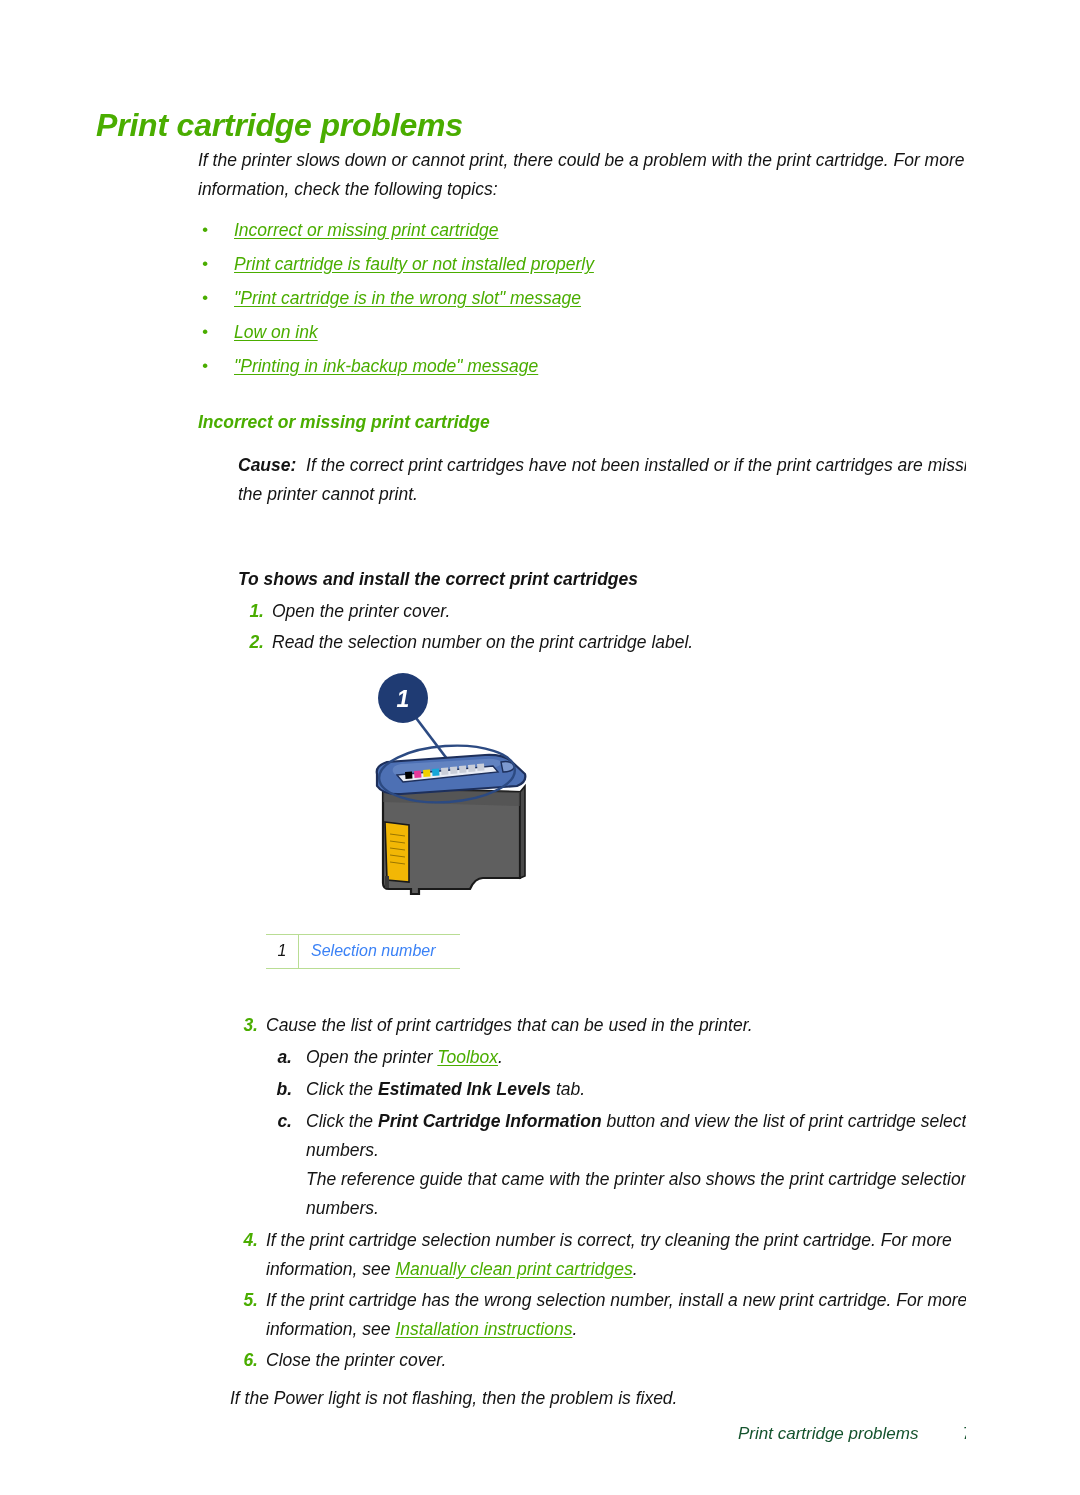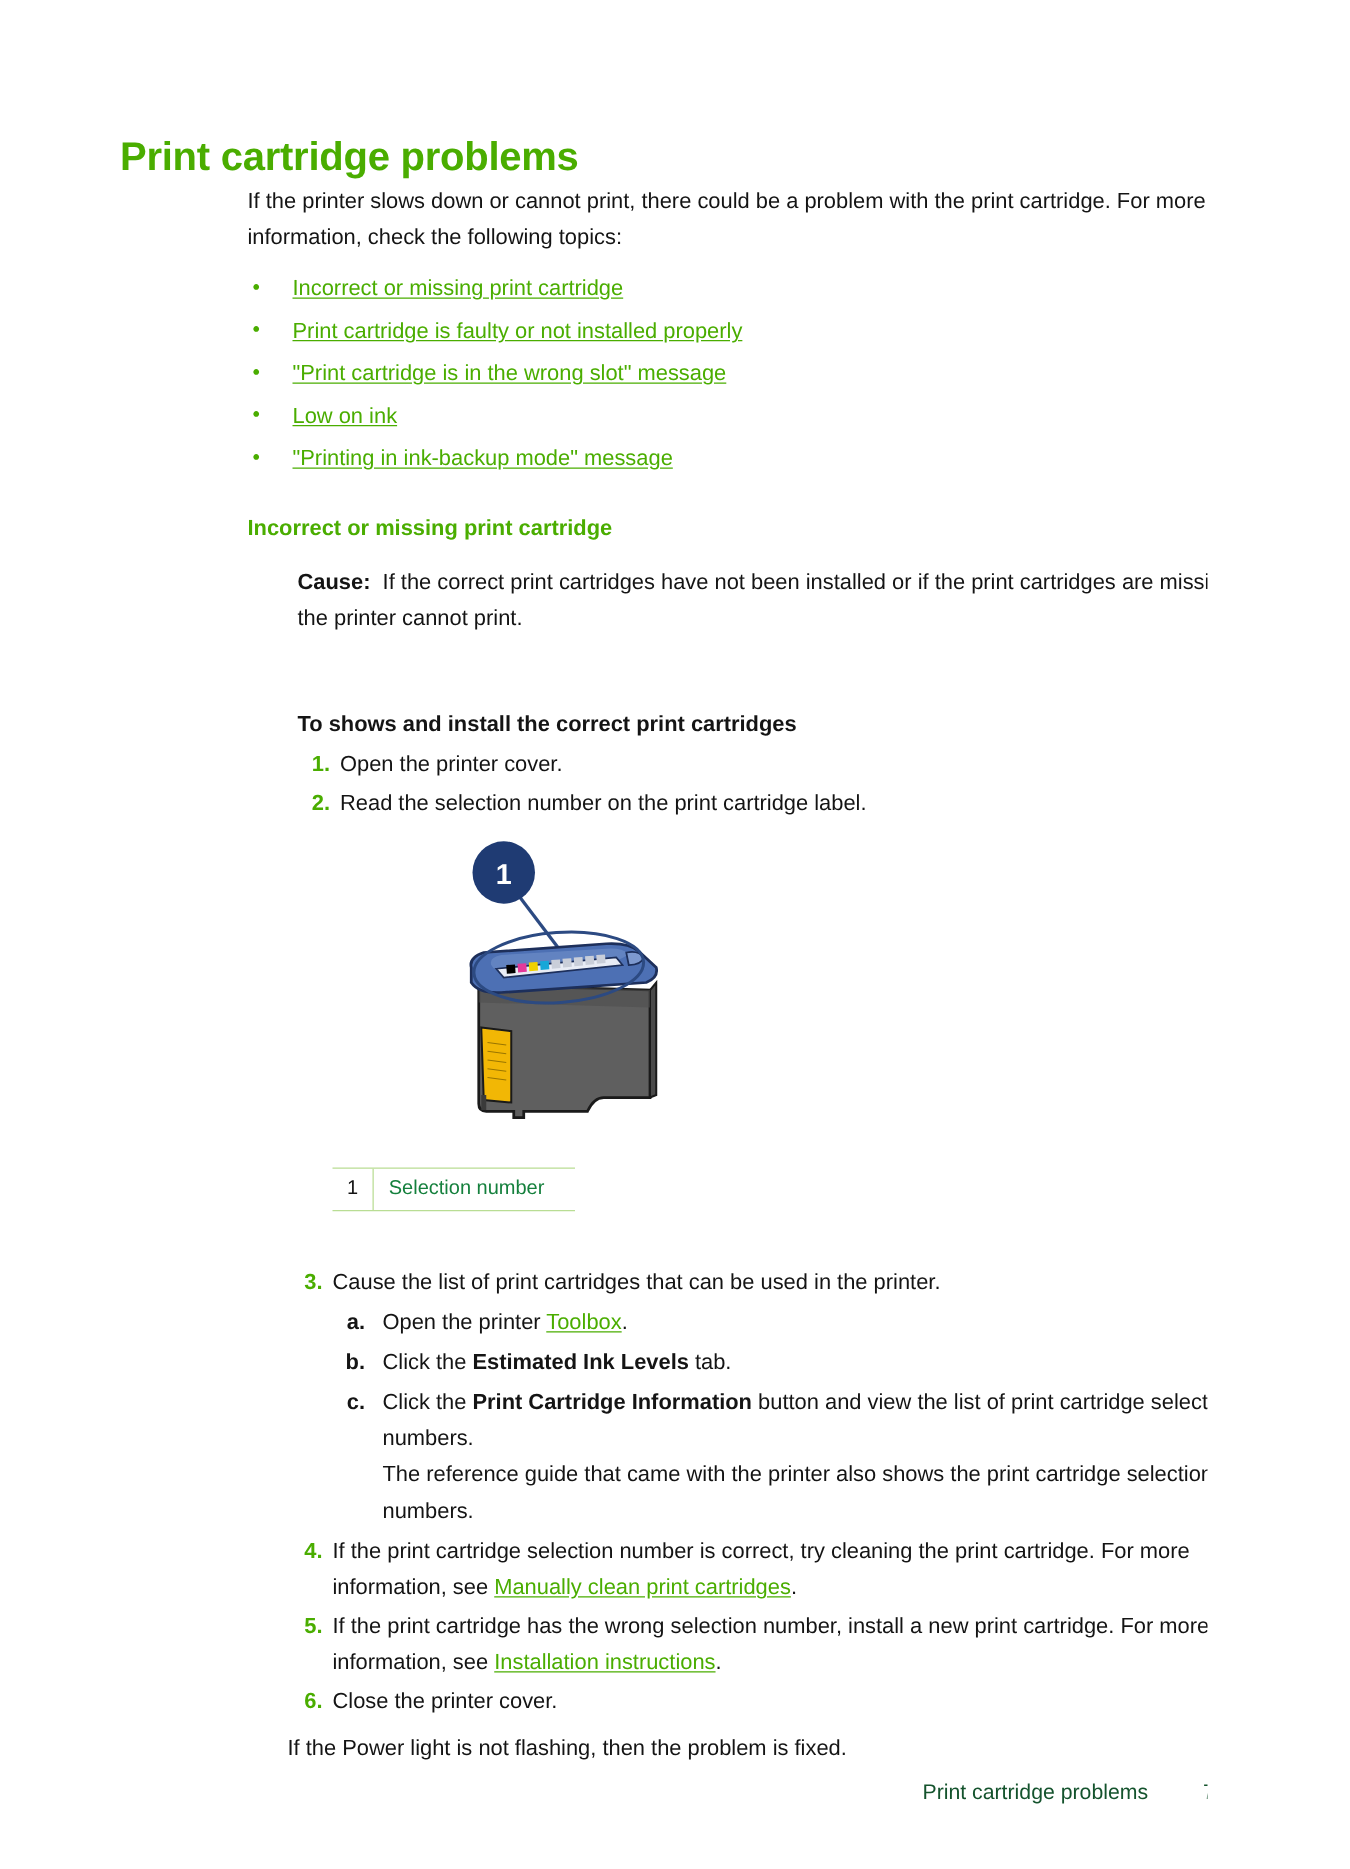--- a/index.html
+++ b/index.html
@@ -10,20 +10,21 @@
   body {
     font-family: "Liberation Sans", sans-serif;
     color: #000000;
   }
   #page {
     position: relative;
     width: 966px;
     height: 1495px;
     background: #ffffff;
     overflow: hidden;
+    font-style: italic;
   }
 
   
   .page-title {
     position: absolute;
     left: 96px;
     top: 86px;
     font-size: 32px;
     font-weight: bold;
     color: #4aad00;
@@ -172,21 +173,21 @@
   }
   .caption-table .cell-num {
     width: 28px;
     text-align: center;
     padding: 6px 2px 7px 2px;
     border-right: 1.5px solid #b9dd94;
     color: #141414;
   }
   .caption-table .cell-text {
     padding: 6px 0 7px 12px;
-    color: #15803d;
+    color: #3b82f6;
   }
 
   
   .content-lower {
     position: absolute;
     left: 230px;
     top: 1008px;
     width: 780px;
     font-size: 17.5px;
     line-height: 29px;

